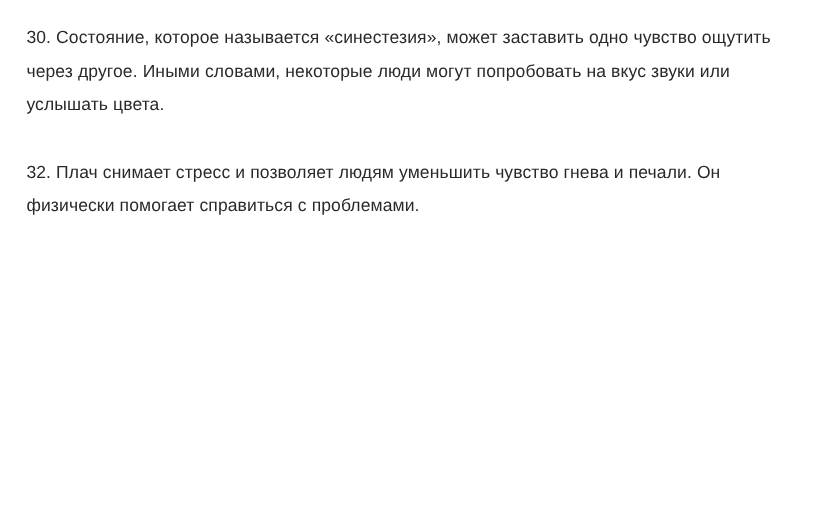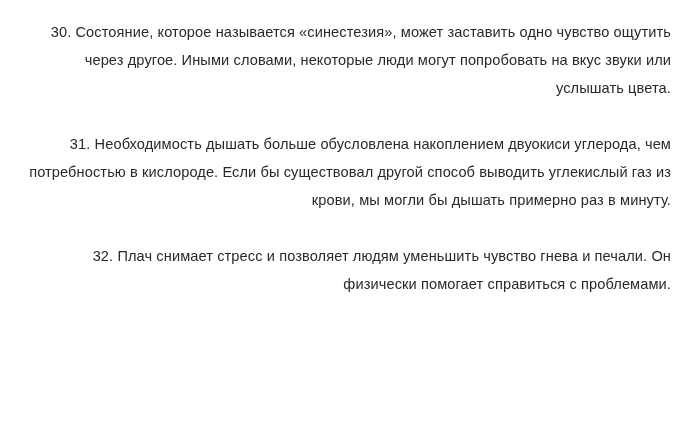--- a/index.html
+++ b/index.html
@@ -20,27 +20,26 @@
     box-sizing: border-box;
     padding: 18px 22px 0 22px;
     background: #ffffff;
   }
   .fact {
     font-size: 14.6px;
     line-height: 28px;
     color: #28292b;
     margin: 0 0 28px 0;
     letter-spacing: 0.1px;
-    text-align: right;
+    text-align: left;
     max-width: 655px;
   }
   .fact:last-child {
     margin-bottom: 0;
   }
 </style>
 </head>
 <body>
 
 <div class="page">
   <p class="fact">30. Состояние, которое называется «синестезия», может заставить одно чувство ощутить через другое. Иными словами, некоторые люди могут попробовать на вкус звуки или услышать цвета.</p>
-  <p class="fact">31. Необходимость дышать больше обусловлена накоплением двуокиси углерода, чем потребностью в кислороде. Если бы существовал другой способ выводить углекислый газ из крови, мы могли бы дышать примерно раз в минуту.</p>
   <p class="fact">32. Плач снимает стресс и позволяет людям уменьшить чувство гнева и печали. Он физически помогает справиться с проблемами.</p>
 </div>
 
 </body></html>

